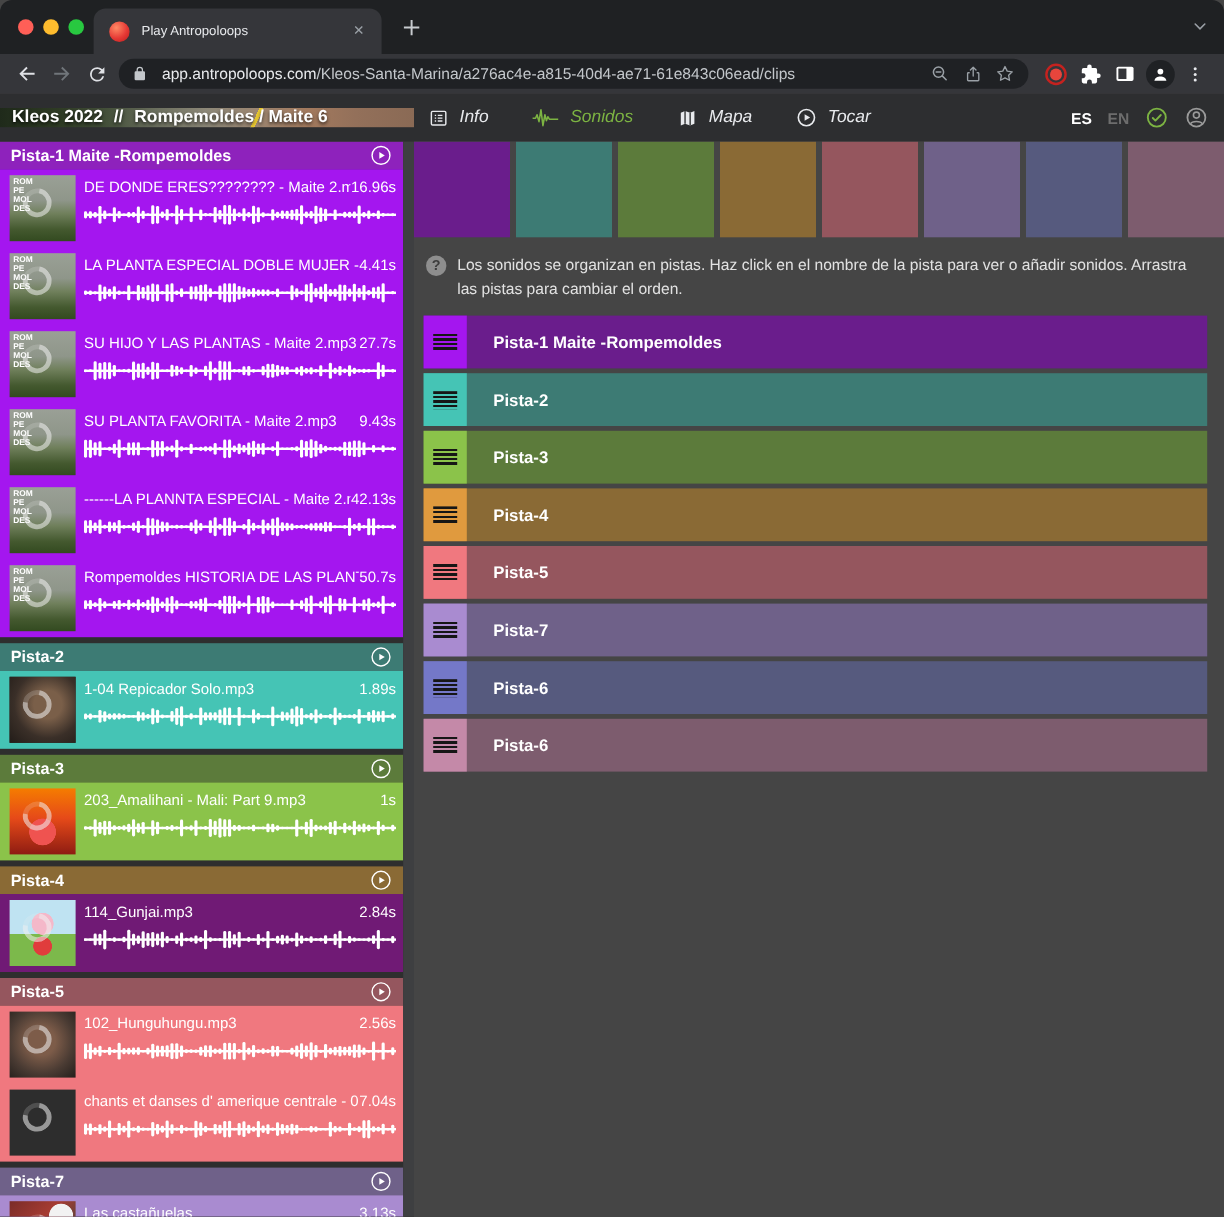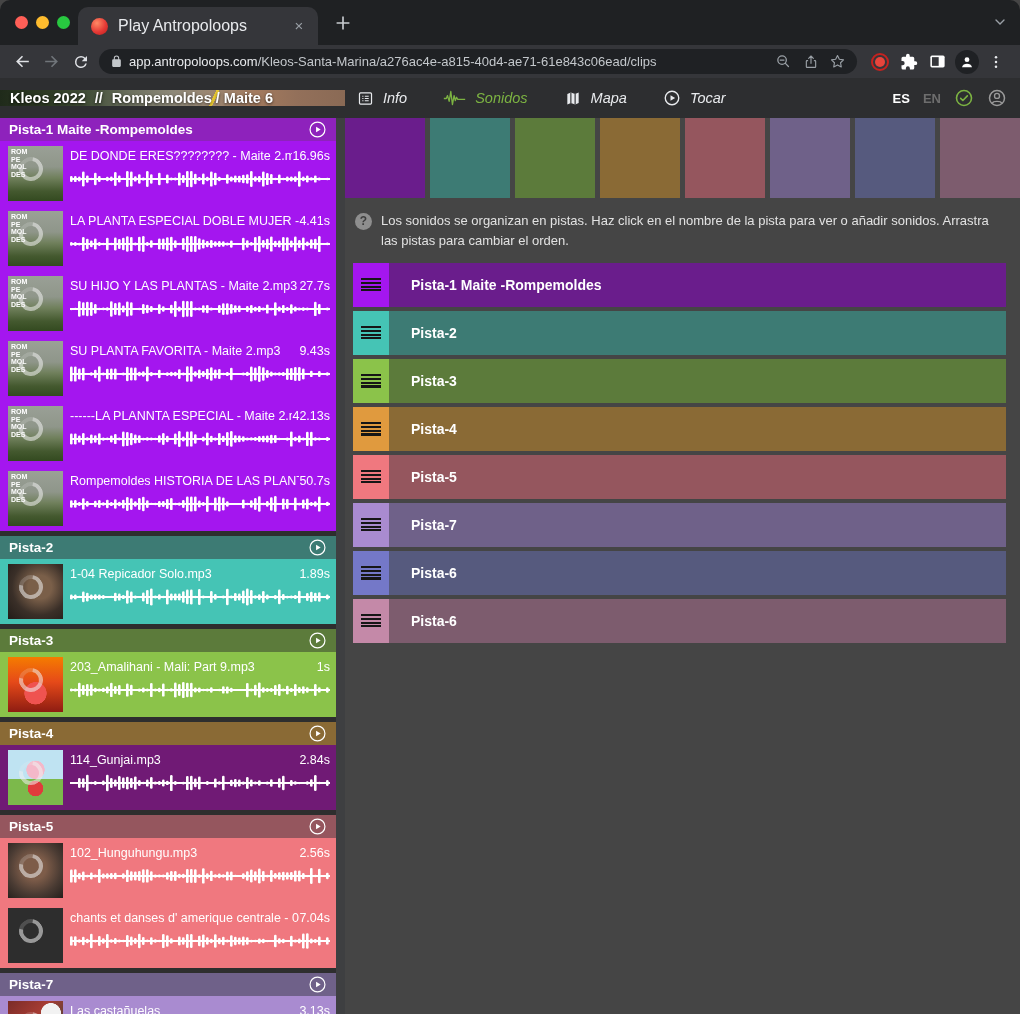--- a/index.html
+++ b/index.html
@@ -9,29 +9,29 @@
     background:#454545; overflow:hidden; position:relative;
     -webkit-font-smoothing:antialiased;
   }
   
   .tabstrip { height:45px; background:#1F2123; display:flex; align-items:center; position:relative; border-radius:10px 10px 0 0; }
   .traffic { display:flex; gap:8px; padding:0 15px; }
   .light { width:13px; height:13px; border-radius:50%; }
   .light.red{background:#FF5F57;} .light.yellow{background:#FEBC2E;} .light.green{background:#28C840;}
   .tab { position:absolute; left:78px; top:7px; width:240px; height:38px; background:#35363A; border-radius:10px 10px 0 0; display:flex; align-items:center; padding:0 10px 0 13px; }
   .favicon { width:17px; height:17px; border-radius:50%; background:radial-gradient(circle at 35% 30%, #ff8a65 0%, #e53935 55%, #b71c1c 100%); flex:none; }
-  .tab-title { color:#e8eaed; font-size:16px; margin-left:10px; flex:1; white-space:nowrap; overflow:hidden; }
+  .tab-title { color:#e8eaed; font-size:11px; margin-left:10px; flex:1; white-space:nowrap; overflow:hidden; }
   .tab-close { color:#9aa0a6; font-size:15px; width:18px; height:18px; line-height:17px; text-align:center; border-radius:50%; }
   .newtab { position:absolute; left:332px; top:12px; color:#c7cbcf; width:22px; height:22px; }
   .strip-chevron { position:absolute; right:12px; top:14px; color:#9aa0a6; }
   .toolbar { height:33px; background:#35363A; display:flex; align-items:center; padding:0 10px 0 8px; }
   .nav-btn { width:29px; height:28px; display:flex; align-items:center; justify-content:center; color:#dfe1e5; flex:none; }
   .nav-btn.disabled { color:#70757a; }
   .urlbar { flex:1; height:25px; background:#1F2124; border-radius:13px; display:flex; align-items:center; padding:0 6px 0 11px; margin:0 8px 0 4px; min-width:0; }
-  .url-text { flex:1; font-size:13px; white-space:nowrap; overflow:hidden; color:#e8eaed; margin-left:6px; }
+  .url-text { flex:1; font-size:13px; white-space:nowrap; overflow:hidden; color:#e8eaed; margin-left:12px; }
   .url-path { color:#c3c7cb; }
   .pill-icon { width:27px; height:24px; display:flex; align-items:center; justify-content:center; color:#9aa0a6; flex:none; }
   .tb-icon { width:29px; height:28px; display:flex; align-items:center; justify-content:center; color:#ffffff; flex:none; }
   .rec-dot { width:18px; height:18px; border-radius:50%; border:2.5px solid #c5221f; display:flex; align-items:center; justify-content:center; }
   .rec-dot i { display:block; width:10px; height:10px; border-radius:50%; background:#e8453c; }
   .avatar-circle { width:24px; height:24px; border-radius:50%; background:#1F2124; display:flex; align-items:center; justify-content:center; }
   
   .appheader { height:40px; background:#2D2E30; display:flex; align-items:center; }
   .breadcrumb { width:345px; flex:none; position:relative; display:flex; align-items:center; padding-left:10px; gap:9px; overflow:hidden;
     background:

